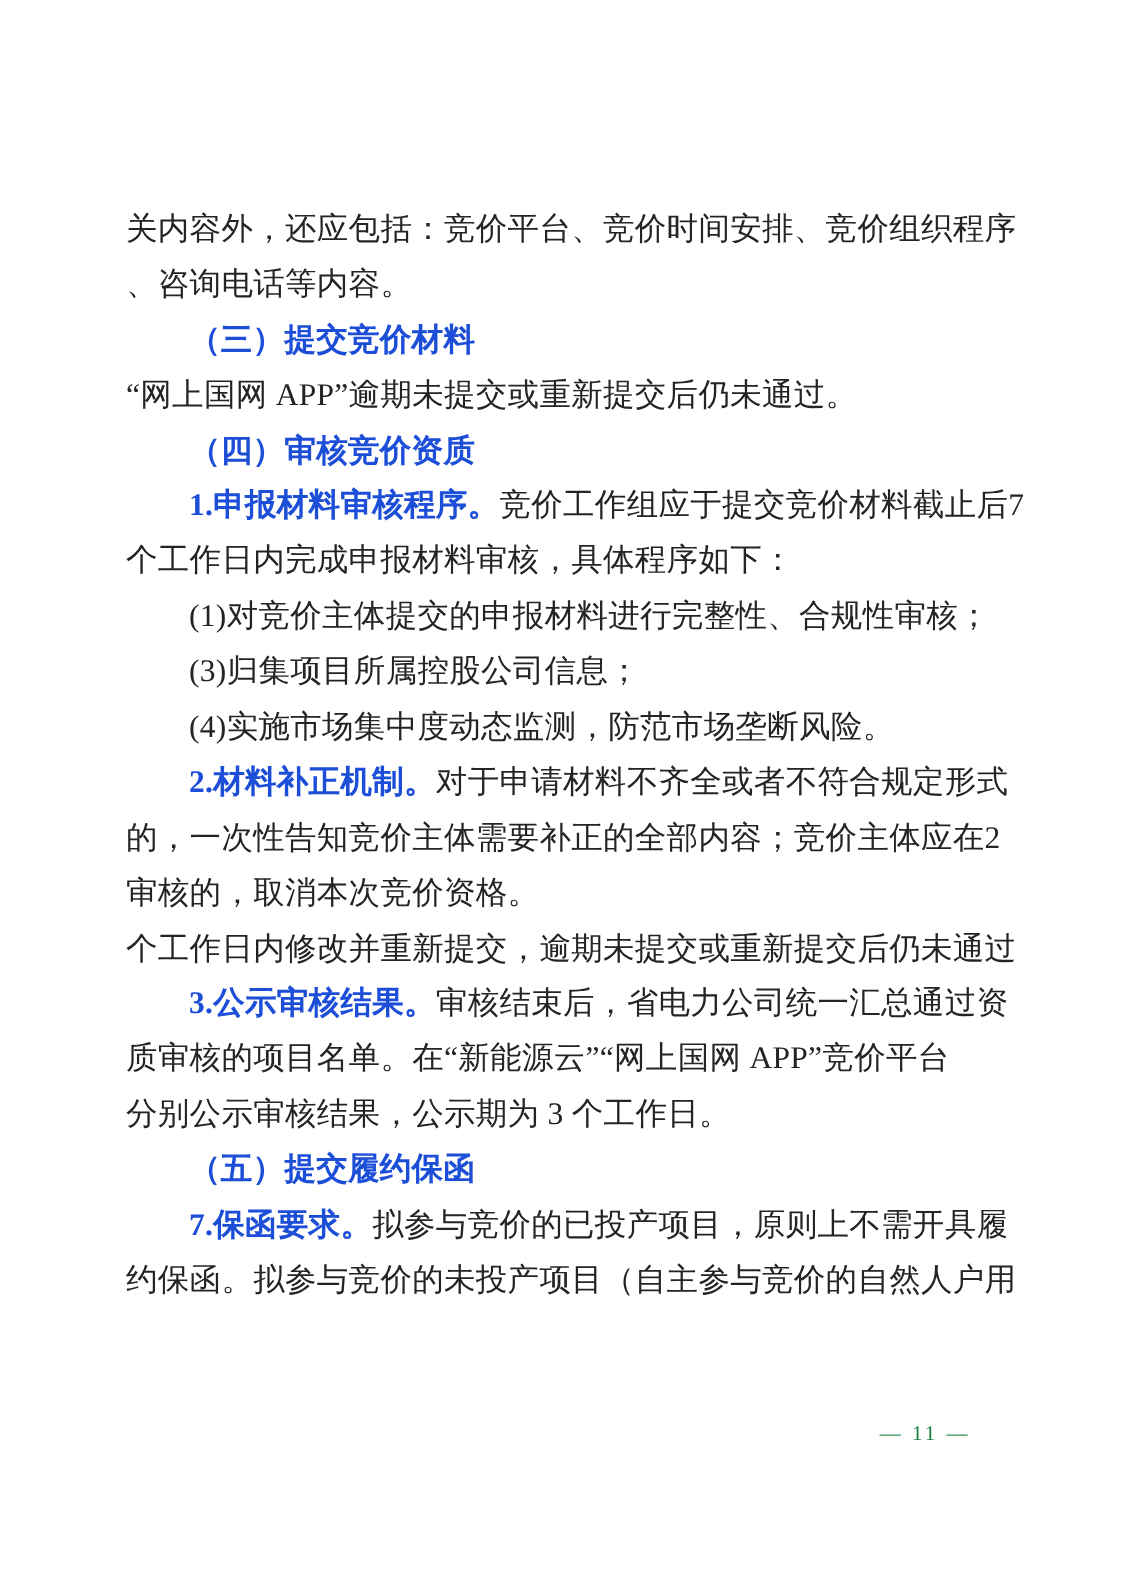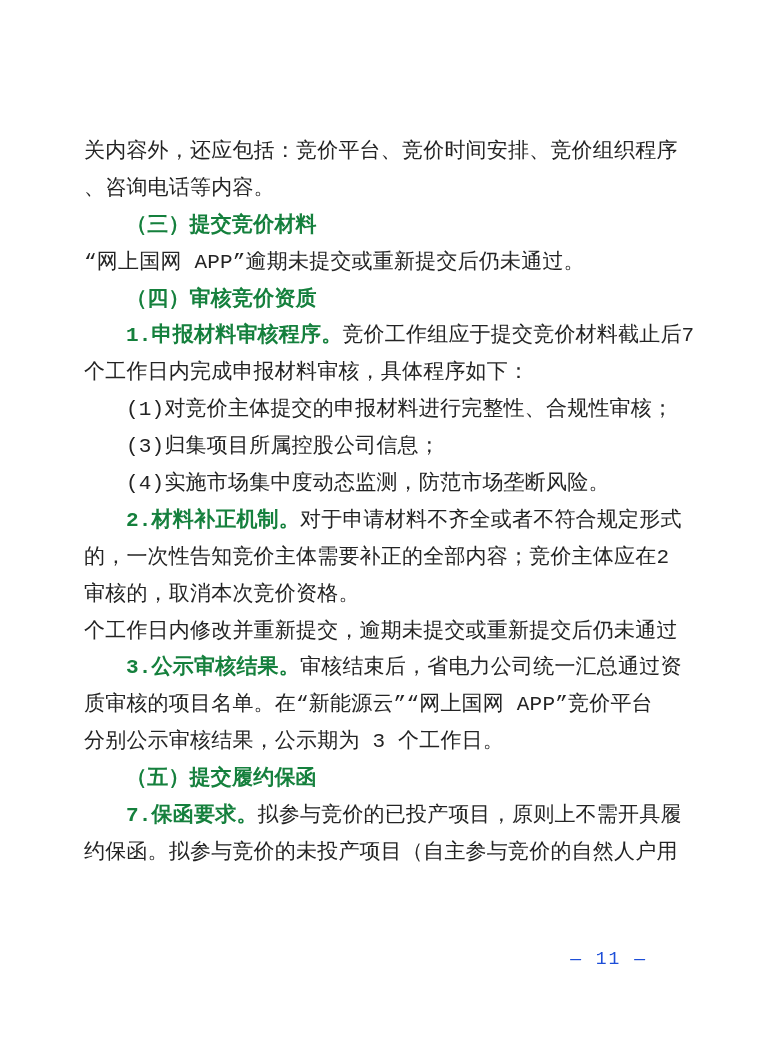--- a/index.html
+++ b/index.html
@@ -6,21 +6,21 @@
     margin: 0;
     padding: 0;
     background: #ffffff;
   }
   .page {
     position: relative;
     width: 757px;
     height: 969px;
     background: #ffffff;
     overflow: hidden;
-    font-family: Liberation Mono, monospace;
+    font-family: Liberation Serif, serif;
   }
   .content {
     position: absolute;
     left: 84px;
     top: 134px;
     width: 596px;
   }
   .line {
     font-size: 21px;
     line-height: 36.9px;
@@ -30,28 +30,28 @@
     letter-spacing: 0.2px;
   }
   .line.indent {
     text-indent: 42px;
   }
   .run {
     font-weight: normal;
   }
   .run.bold {
     font-weight: bold;
-    color: #15803d;
+    color: #1d4ed8;
   }
   .page-number {
     position: absolute;
     top: 949px;
     right: 110px;
-    font-size: 18px;
-    color: #1d4ed8;
+    font-size: 14px;
+    color: #15803d;
     letter-spacing: 2px;
     white-space: nowrap;
   }
 </style>
 </head>
 <body>
 
 <div class="page" style="background: rgb(255, 255, 255);">
   <div class="content" style="color: rgb(36, 36, 36);">
       <div class="line"><span class="run">关内容外，还应包括：竞价平台、竞价时间安排、竞价组织程序</span></div>

